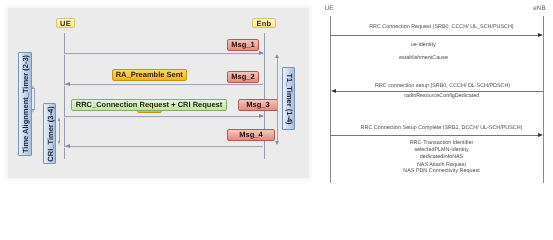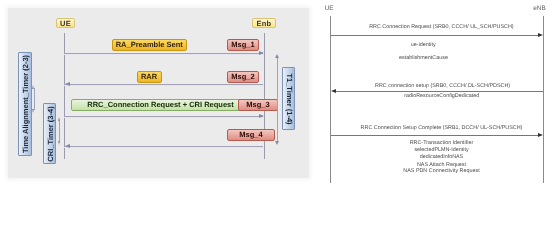--- a/index.html
+++ b/index.html
@@ -18,21 +18,21 @@
   .msgline{position:absolute;height:1px;background:#a3a3b5;box-shadow:0 1px 0 #e6e4f0;}
   .arrowhead{position:absolute;width:0;height:0;}
   .ah-right{border-top:2.2px solid transparent;border-bottom:2.2px solid transparent;border-left:5px solid #7d8aa8;}
   .ah-left{border-top:2.2px solid transparent;border-bottom:2.2px solid transparent;border-right:5px solid #7d8aa8;}
   .ah-up{border-left:1.6px solid transparent;border-right:1.6px solid transparent;border-bottom:4px solid #7f8fb0;}
   .ah-down{border-left:1.6px solid transparent;border-right:1.6px solid transparent;border-top:4px solid #7f8fb0;}
   .vline{position:absolute;width:1px;background:#98a4c0;}
 
   .tag{position:absolute;box-sizing:border-box;display:flex;align-items:center;justify-content:center;
        font-size:7.5px;font-weight:bold;white-space:nowrap;border-radius:2px;letter-spacing:0px;}
-  .t-orange{background:linear-gradient(180deg,#FAD963 0%,#EFB425 100%);border:1px solid #c9960f;color:#36250a;}
+  .t-orange{background:linear-gradient(180deg,#FAD963 0%,#EFB425 100%);border:1px solid #c9960f;color:#36250a;margin-top:30px;}
   .t-green{background:linear-gradient(180deg,#EAF3E0 0%,#C4E2A3 100%);border:1px solid #86ad66;color:#132b08;}
   .t-red{background:linear-gradient(180deg,#F3C7C0 0%,#E08D82 100%);border:1px solid #b55b50;color:#2d0a06;}
 
   .vbox{position:absolute;box-sizing:border-box;border:1px solid #7b93b8;border-radius:1px;
         background:linear-gradient(90deg,#E9F0F8 0%,#A9BEDC 100%);overflow:hidden;}
   .vbox span{position:absolute;left:50%;top:50%;transform:translate(-50%,-50%) rotate(-90deg);
              transform-origin:center;font-size:7.5px;font-weight:bold;color:#16223b;white-space:nowrap;}
   .vbox.cw span{transform:translate(-50%,-50%) rotate(90deg);}
   .ah-up.big{border-left-width:2px;border-right-width:2px;border-bottom-width:4.4px;}
   .ah-down.big{border-left-width:2px;border-right-width:2px;border-top-width:4.4px;}
@@ -77,21 +77,21 @@
     <div class="arrowhead ah-left" style="left:56.8px;top:73.8px;"></div>
     <div class="tag t-orange" style="left:128.5px;top:62.5px;width:25px;height:12px;">
       <span>RAR</span>
     </div>
     <div class="tag t-red" style="left:219px;top:62.5px;width:32px;height:12px;">
       <span>Msg_2</span>
     </div>
 
     <div class="msgline" style="left:56px;top:108px;width:199px;"></div>
     <div class="arrowhead ah-right" style="left:250.5px;top:106.1px;"></div>
-    <div class="tag t-green" style="left:63px;top:90.5px;width:179px;height:12px;align-items:center;">
+    <div class="tag t-green" style="left:63px;top:90.5px;width:156px;height:12px;align-items:center;">
       <span>RRC_Connection Request + CRI Request</span>
     </div>
     <div class="tag t-red" style="left:230px;top:90.5px;width:40px;height:12px;">
       <span>Msg_3</span>
     </div>
 
     <div class="msgline" style="left:56px;top:138px;width:199px;"></div>
     <div class="arrowhead ah-left" style="left:56.8px;top:135.8px;"></div>
     <div class="tag t-red" style="left:219px;top:120.5px;width:48px;height:12px;">
       <span>Msg_4</span>

